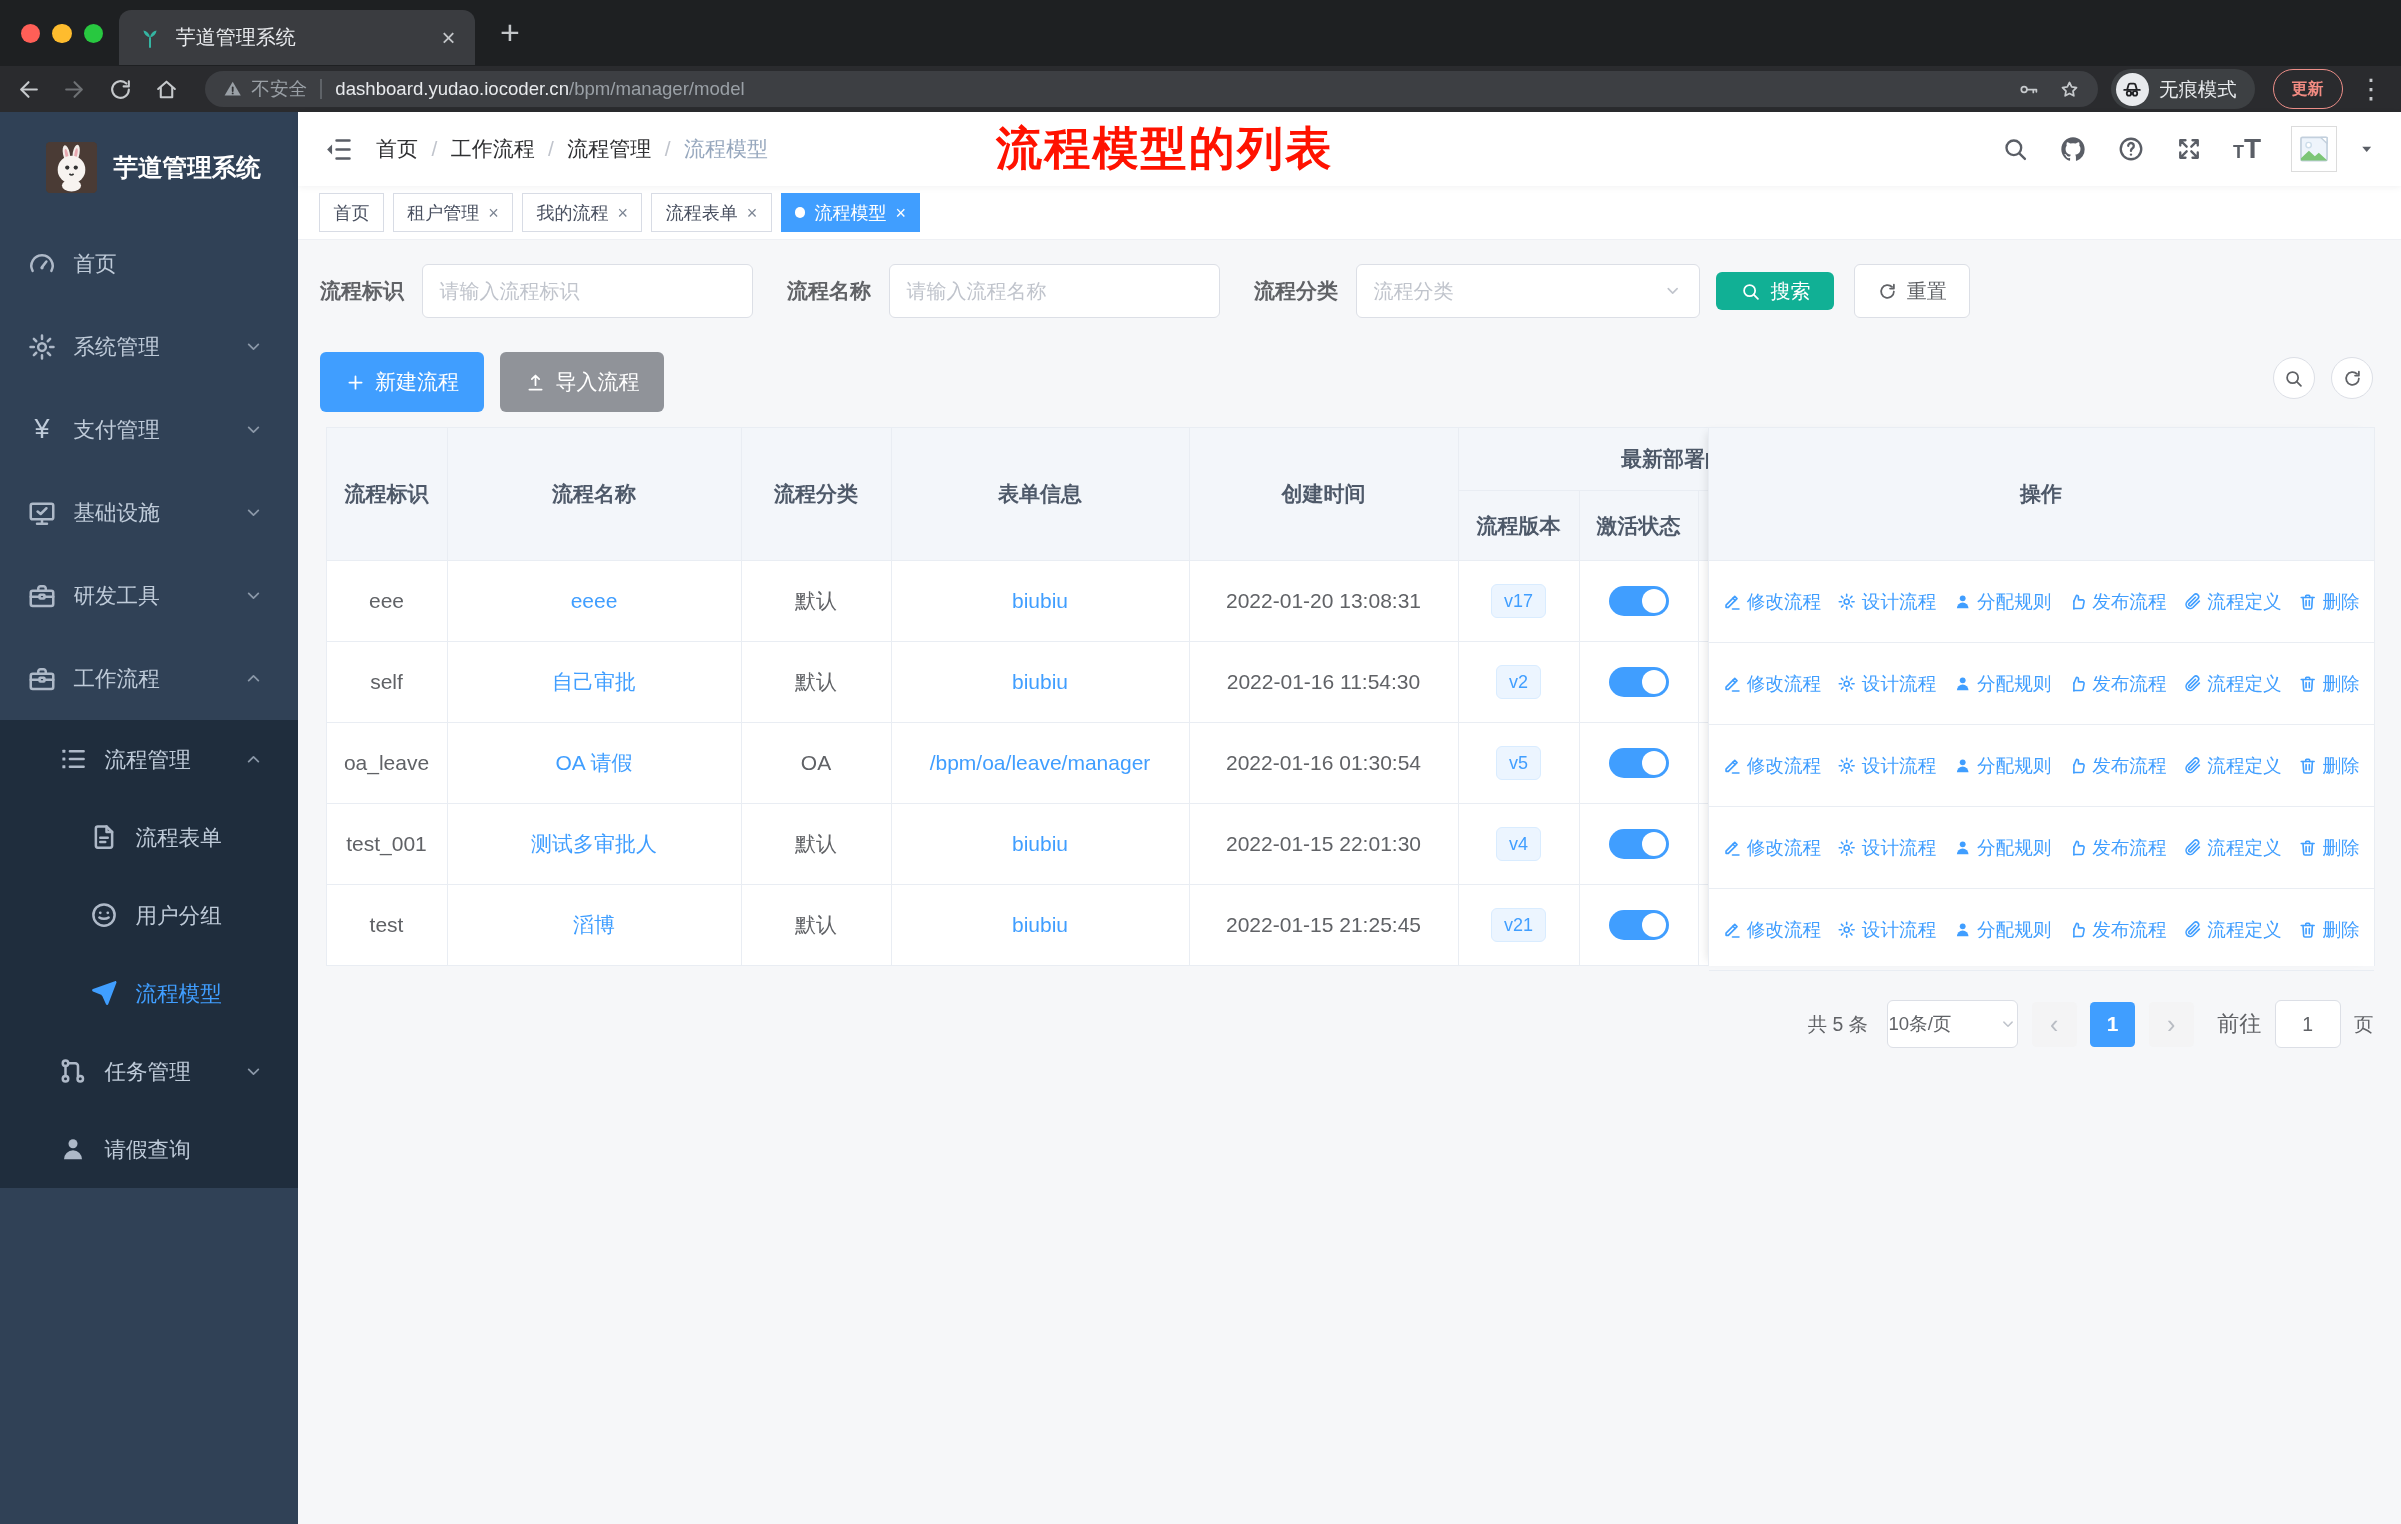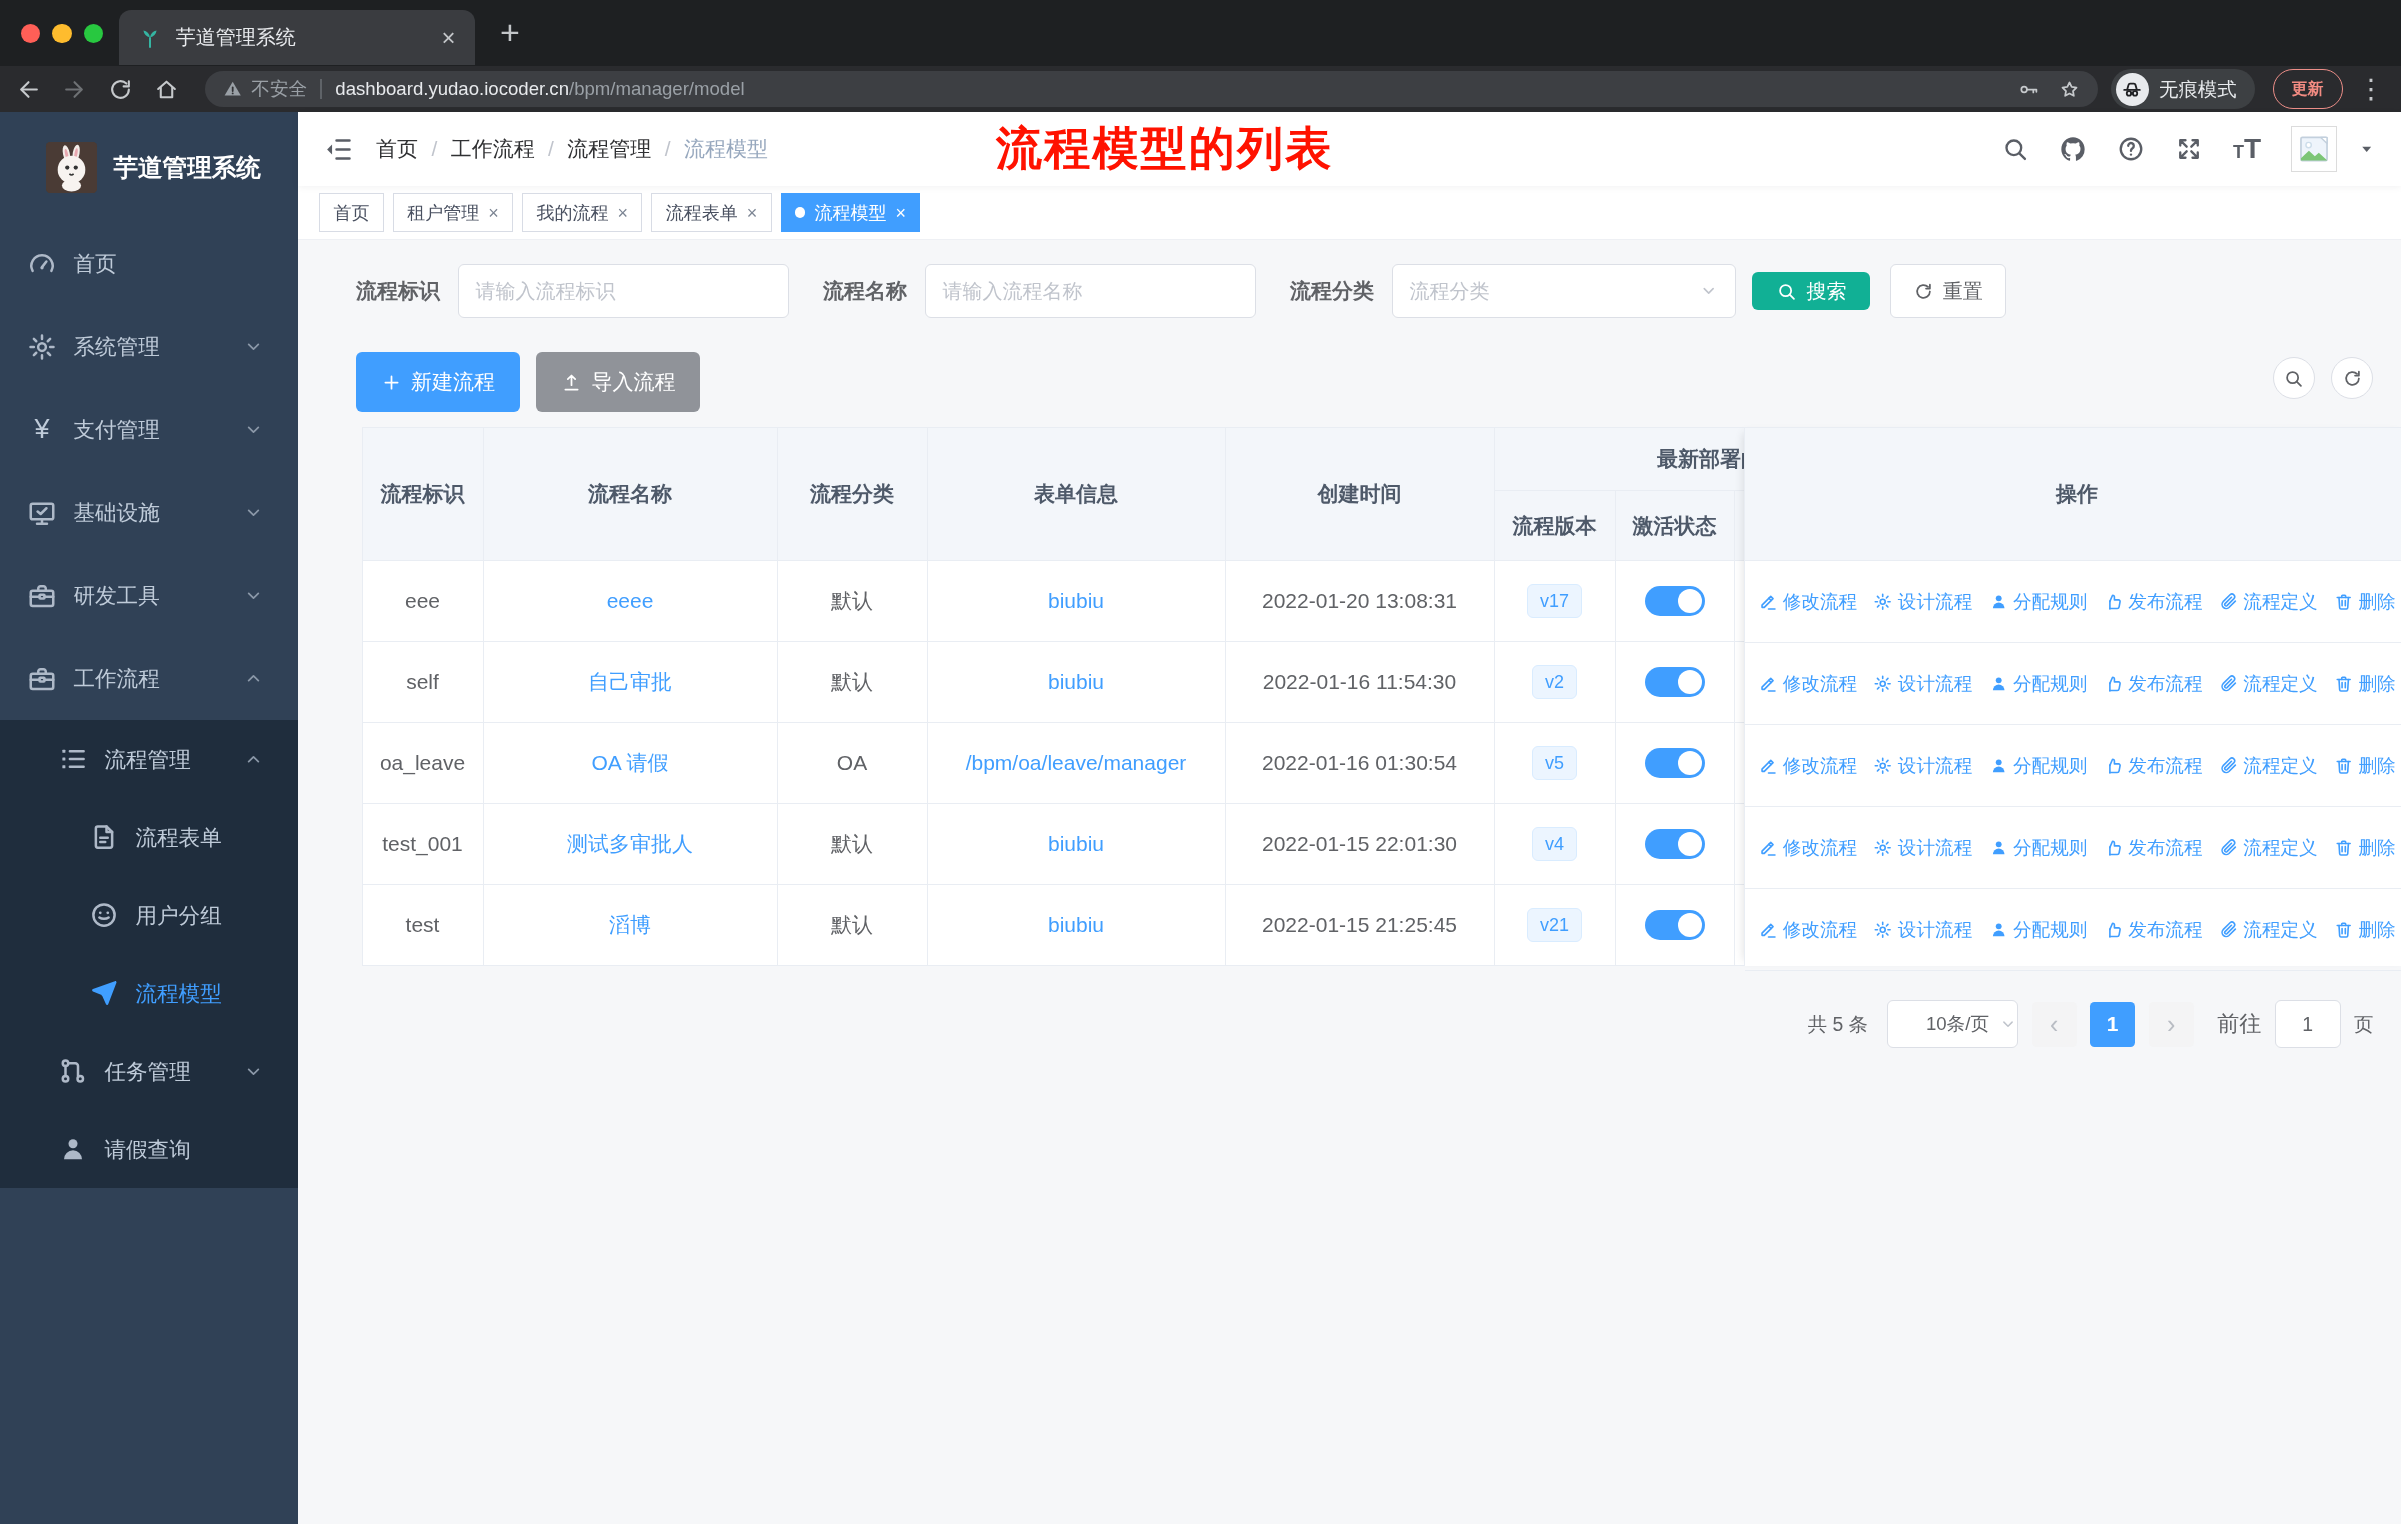--- a/index.html
+++ b/index.html
@@ -74,21 +74,21 @@
   .avatar-box .icn{width:34px;height:34px;}
   .hcaret{width:19.4px;height:19.4px;color:#5a5e66;margin-left:-10.4px;}
 
   .tagsbar{height:54px;background:#fff;border-bottom:0.7px solid #eef0f4;display:flex;align-items:center;padding:0 21px;gap:9px;z-index:5;}
   .tag{height:39px;display:inline-flex;align-items:center;padding:0 13.4px;border:0.7px solid #d8dce5;background:#fff;color:#495060;font-size:18px;gap:9px;white-space:nowrap;cursor:pointer;}
   .tag .x{font-size:18px;color:#7d8694;line-height:1;}
   .tag.active{background:var(--primary);border-color:var(--primary);color:#fff;}
   .tag.active .x{color:#fff;}
   .dot{width:10.4px;height:10.4px;border-radius:50%;background:#fff;}
 
-  .content{flex:1;position:relative;padding-left:36px;}
+  .content{flex:1;position:relative;}
   .filters{display:flex;align-items:center;padding:24px 0 0 22px;}
   .flabel{font-size:21px;font-weight:700;color:#606266;white-space:nowrap;}
   .inp{width:331px;height:54px;border:1.5px solid #dcdfe6;border-radius:6px;background:#fff;margin:0 34px 0 18px;padding:0 16.4px;font-size:20px;color:#606266;outline:none;}
   .inp::placeholder{color:#c0c4cc;}
   .select{width:344px;height:54px;border:1.5px solid #dcdfe6;border-radius:6px;background:#fff;margin-left:18px;display:flex;align-items:center;justify-content:space-between;padding:0 16.4px;cursor:pointer;}
   .select .ph{font-size:20px;color:#c0c4cc;}
   .select .chev{width:19.4px;height:19.4px;color:#c0c4cc;}
   .btn{display:inline-flex;align-items:center;justify-content:center;gap:9px;border:none;border-radius:6px;font-size:20px;cursor:pointer;white-space:nowrap;}
   .btn .icn{width:21px;height:21px;}
   .btn-search{height:38px;padding:0 24px;background:var(--search-button);color:#fff;margin-left:16.4px;}
@@ -113,21 +113,21 @@
   .switch{width:60px;height:30px;border-radius:15px;background:var(--primary);position:relative;display:inline-block;vertical-align:middle;cursor:pointer;}
   .switch::after{content:"";position:absolute;right:3px;top:3px;width:24px;height:24px;border-radius:50%;background:#fff;}
   .ops-fixed{position:absolute;left:1382px;top:0;bottom:0;width:667px;background:#fff;border-left:0.7px solid var(--border);border-right:0.7px solid var(--border);box-shadow:-7.4px 0 9px -6px rgba(0,0,0,.12);}
   .ops-head{height:134px;background:var(--header-bg);border-bottom:0.7px solid var(--border);border-top:0.7px solid var(--border);display:flex;align-items:center;justify-content:center;font-size:21px;font-weight:700;color:#4e5969;}
   .ops-row{height:82px;display:flex;align-items:center;justify-content:center;gap:16.4px;border-bottom:0.7px solid var(--border);}
   .op{display:inline-flex;align-items:center;gap:5px;color:var(--primary);font-size:18.6px;text-decoration:none;cursor:pointer;white-space:nowrap;}
   .op .icn{width:19.4px;height:19.4px;}
 
   .pager{display:flex;align-items:center;justify-content:flex-end;margin:34px 27.5px 0 0;gap:13.4px;}
   .ptotal{font-size:19.4px;color:#606266;margin-right:6px;}
-  .sizer{width:131px;height:48px;border:1.5px solid #dcdfe6;border-radius:6px;background:#fff;display:flex;align-items:center;justify-content:flex-end;gap:10.4px;color:#606266;font-size:18.6px;cursor:pointer;}
+  .sizer{width:131px;height:48px;border:1.5px solid #dcdfe6;border-radius:6px;background:#fff;display:flex;align-items:center;justify-content:space-between;gap:10.4px;color:#606266;font-size:18.6px;cursor:pointer;}
   .sizer .chev{width:18px;height:18px;color:#c0c4cc;}
   .pbtn{min-width:45px;height:45px;background:#f4f4f5;border-radius:4.5px;display:flex;align-items:center;justify-content:center;color:#b9bdc4;font-size:25px;cursor:pointer;}
   .pcur{background:var(--primary);color:#fff;font-weight:700;font-size:21px;}
   .goto{font-size:22px;color:#606266;margin-left:10.4px;}
   .ginput{width:66px;height:48px;border:1.5px solid #dcdfe6;border-radius:6px;background:#fff;text-align:center;font-size:19.4px;color:#606266;outline:none;}
   .gunit{font-size:19.4px;color:#606266;}
 </style>
 </head>
 <body>
 

